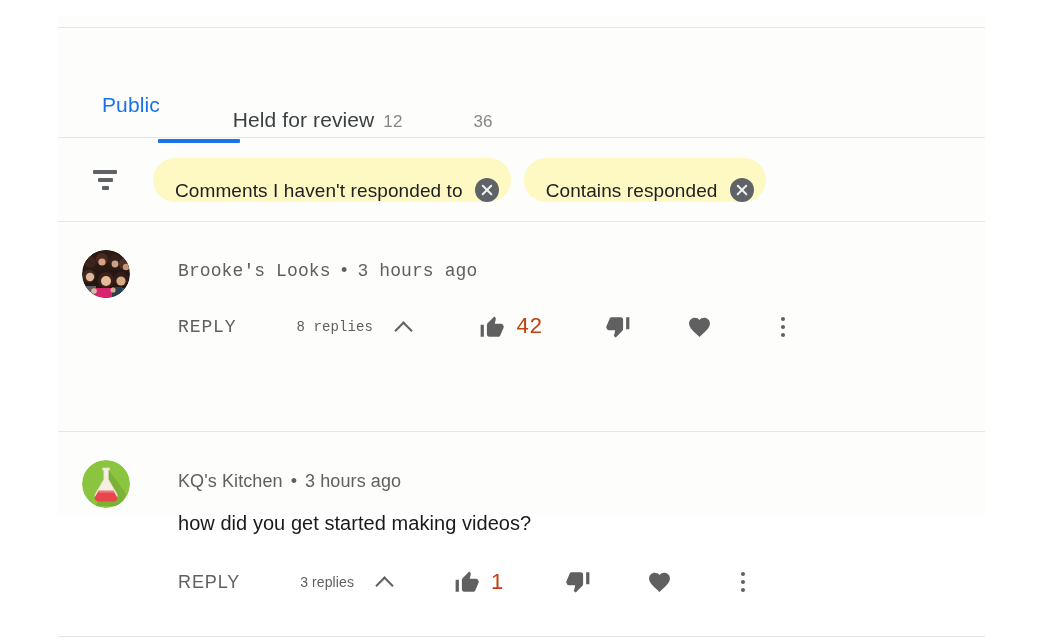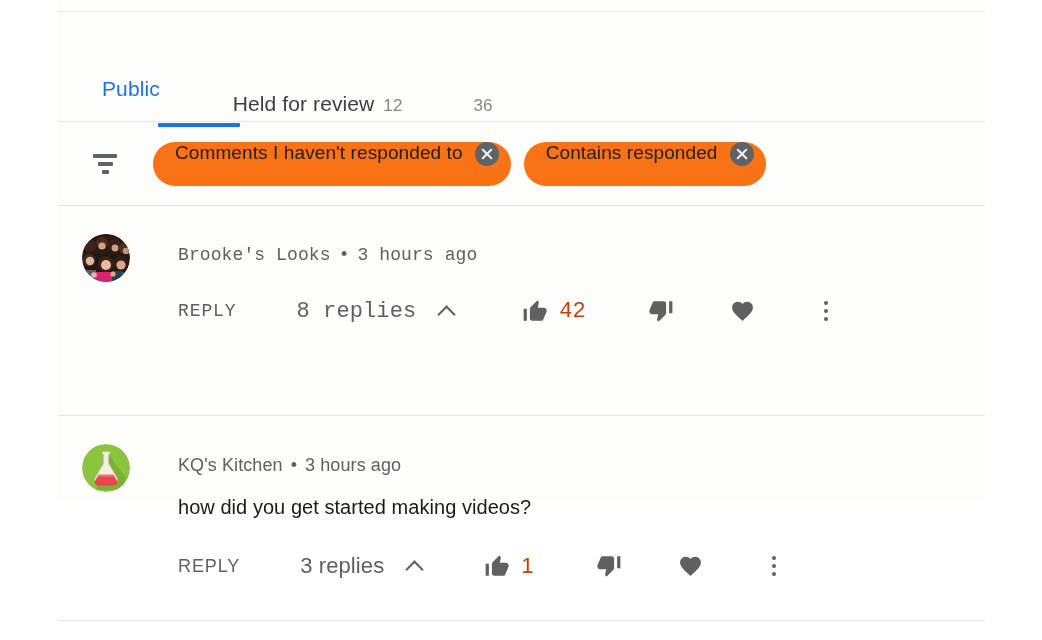--- a/index.html
+++ b/index.html
@@ -20,21 +20,21 @@
     left: 0; top: 0;
     width: 1042px;
     height: 640px;
     background: #ffffff;
   }
 
   
   .content {
     position: absolute;
     left: 58px;
-    top: 0;
+    top: 16px;
     width: 927px;
     height: 499px;
     background: #fdfdfc;
   }
 
   .hairline {
     position: absolute;
     left: 0;
     width: 100%;
     height: 1px;
@@ -114,23 +114,23 @@
     background: #5f6368;
     border-radius: 1px;
     margin-bottom: 4px;
   }
   .filter-icon i:nth-child(1) { width: 24px; height: 4px; }
   .filter-icon i:nth-child(2) { width: 15px; height: 4px; }
   .filter-icon i:nth-child(3) { width: 7px;  height: 4px; margin-bottom: 0; }
 
   .chip {
     display: flex;
-    align-items: flex-start;
+    align-items: flex-end;
     height: 44px;
-    background: #f97316;
+    background: #fef9c3;
     border-radius: 22px;
     padding: 0 12px 0 22px;
     cursor: pointer;
     white-space: nowrap;
   }
   #chip-unresponded { margin-left: 31px; }
   #chip-questions   { margin-left: 13px; }
   .chip-label {
     font-size: 19px;
     color: #202124;
@@ -226,21 +226,21 @@
     cursor: pointer;
     font-weight: 400;
   }
   .replies-toggle {
     display: flex;
     align-items: center;
     margin-left: 60px;
     cursor: pointer;
   }
   .replies-count {
-    font-size: 22px;
+    font-size: 14px;
     color: #606060;
     letter-spacing: .1px;
   }
   .chev {
     margin-left: 22px;
     width: 16px;
     height: 16px;
     position: relative;
   }
   .chev::before {

